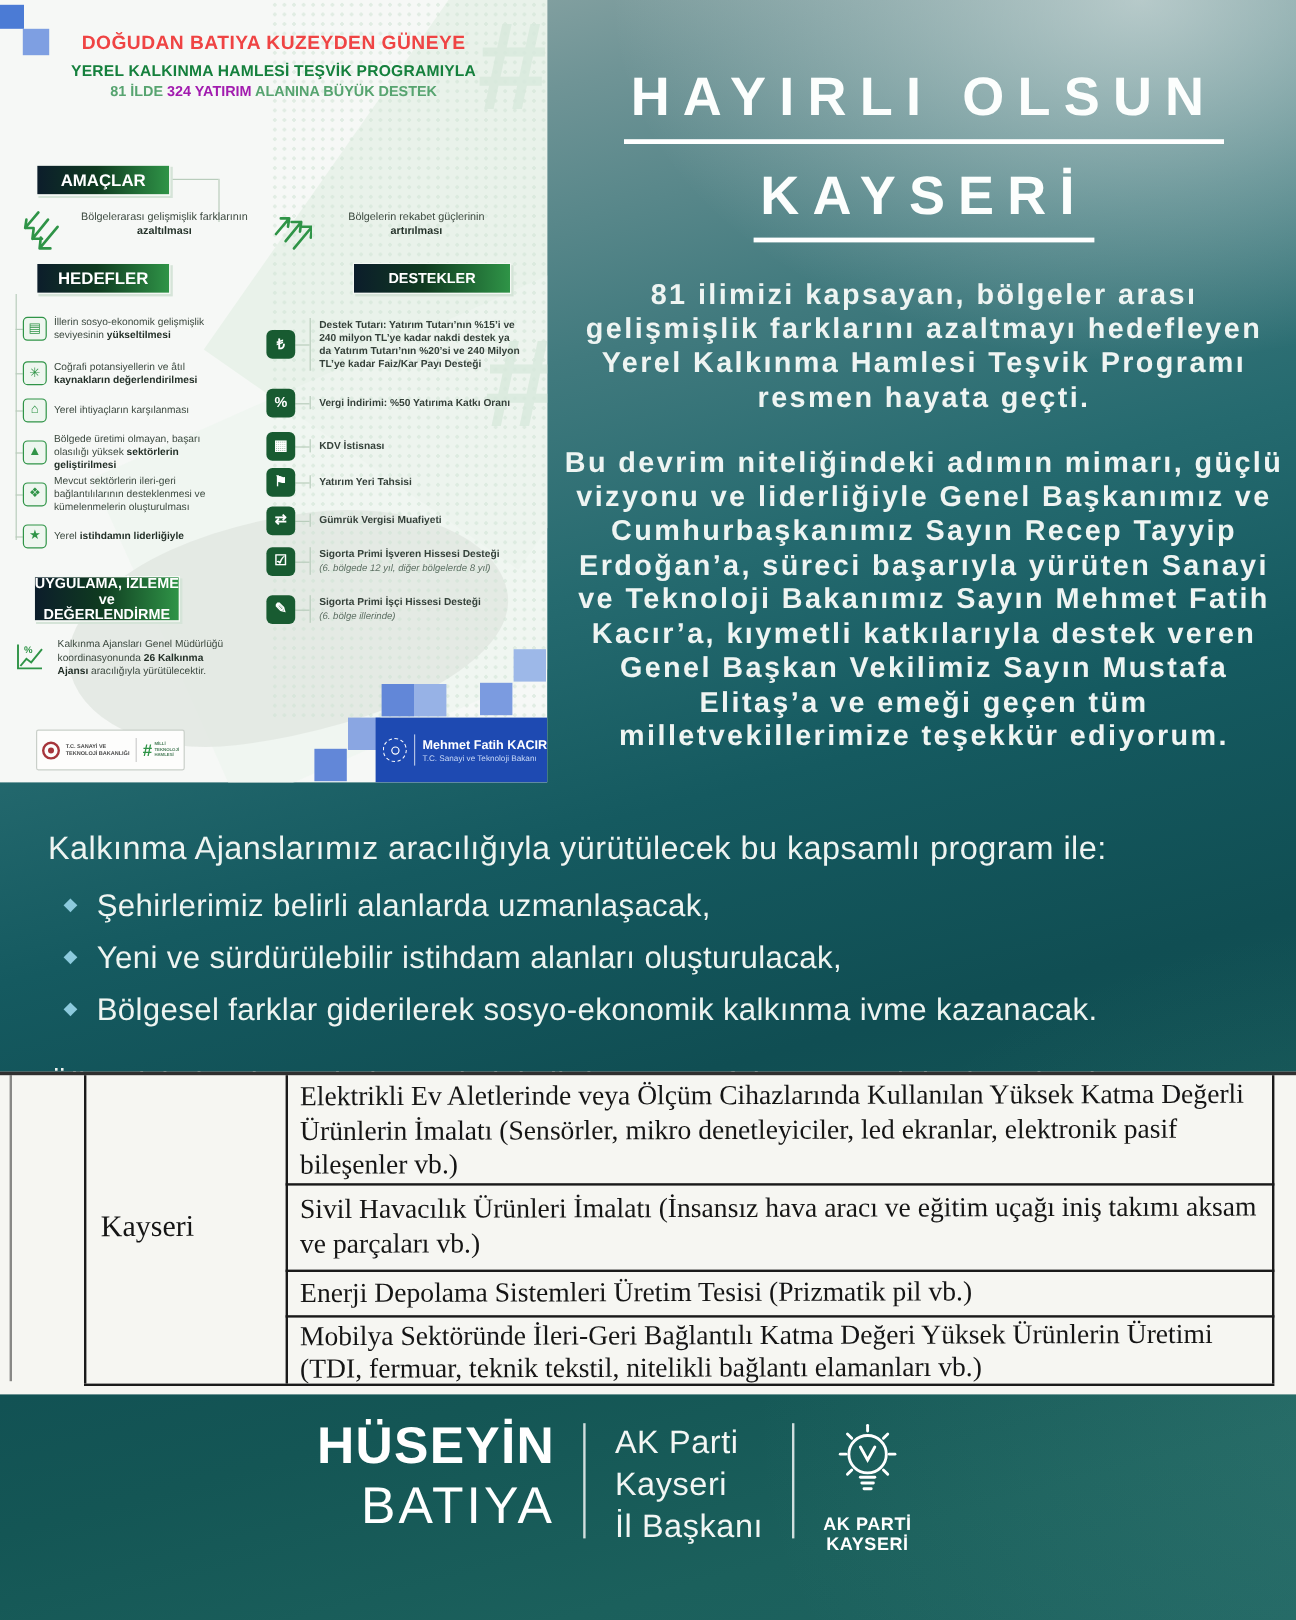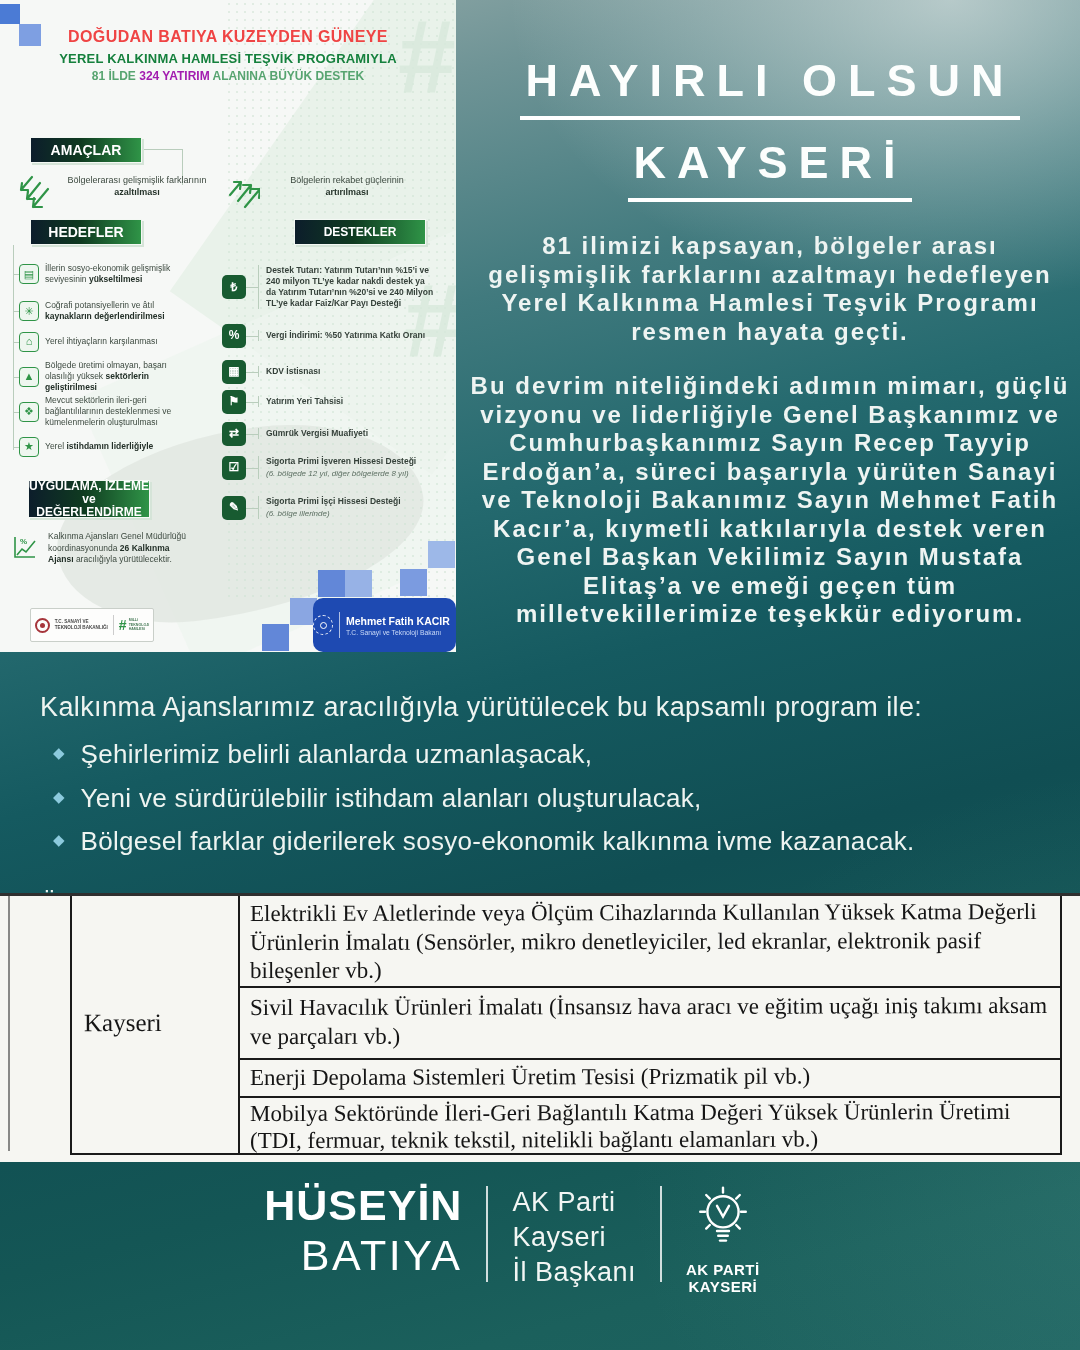--- a/index.html
+++ b/index.html
@@ -55,21 +55,21 @@
   .minlogo{ position:absolute; left:30px; top:608px; width:124px; height:34px; z-index:2; background:#fdfdfc;
     border:1px solid #c9cfc9; border-radius:2px; display:flex; align-items:center; justify-content:center; gap:5px; }
   .memblem{ width:15px; height:15px; border:2px solid #a6353b; border-radius:50%; display:flex; align-items:center; justify-content:center; }
   .memblem i{ width:5px; height:5px; background:#a6353b; border-radius:50%; }
   .mintext{ font-size:4.6px; font-weight:800; color:#474747; line-height:5.6px; }
   .mlv{ width:1px; height:20px; background:#cccccc; }
   .hashlogo{ display:flex; align-items:center; gap:2px; }
   .hashlogo .hsym{ color:#2f9447; font-weight:900; font-size:14px; }
   .hashlogo .htiny{ font-size:3.6px; font-weight:800; color:#4a7d5a; line-height:4.4px; }
   .bluebox{ position:absolute; left:313px; top:598px; width:143px; height:54px; background:#1e4ab2; z-index:3;
-    display:flex; align-items:center; justify-content:flex-start; gap:6px; color:#fff;border-radius:10px; }
+    display:flex; align-items:center; justify-content:flex-end; gap:6px; color:#fff; }
   .bemblem{ width:20px; height:20px; border:1.5px dashed rgba(255,255,255,.95); border-radius:50%;
     display:flex; align-items:center; justify-content:center; flex:none; }
   .bemblem i{ width:7px; height:7px; border:1.2px solid #fff; border-radius:50%; }
   .bbv{ width:1px; height:26px; background:rgba(255,255,255,.65); }
   .bname{ font-size:10.5px; font-weight:800; line-height:12px; }
   .btitle{ font-size:6.8px; color:#c9d9f7; margin-top:2px; }
   
   .announce{ position:absolute; left:468px; top:55px; width:604px; text-align:center; color:#fff; z-index:2; }
   .atitle{ display:inline-block; font-size:45px; font-weight:800; letter-spacing:11px;
     padding:0 6px 9px 6px; border-bottom:4px solid #fff; color:#fcfefd; }

